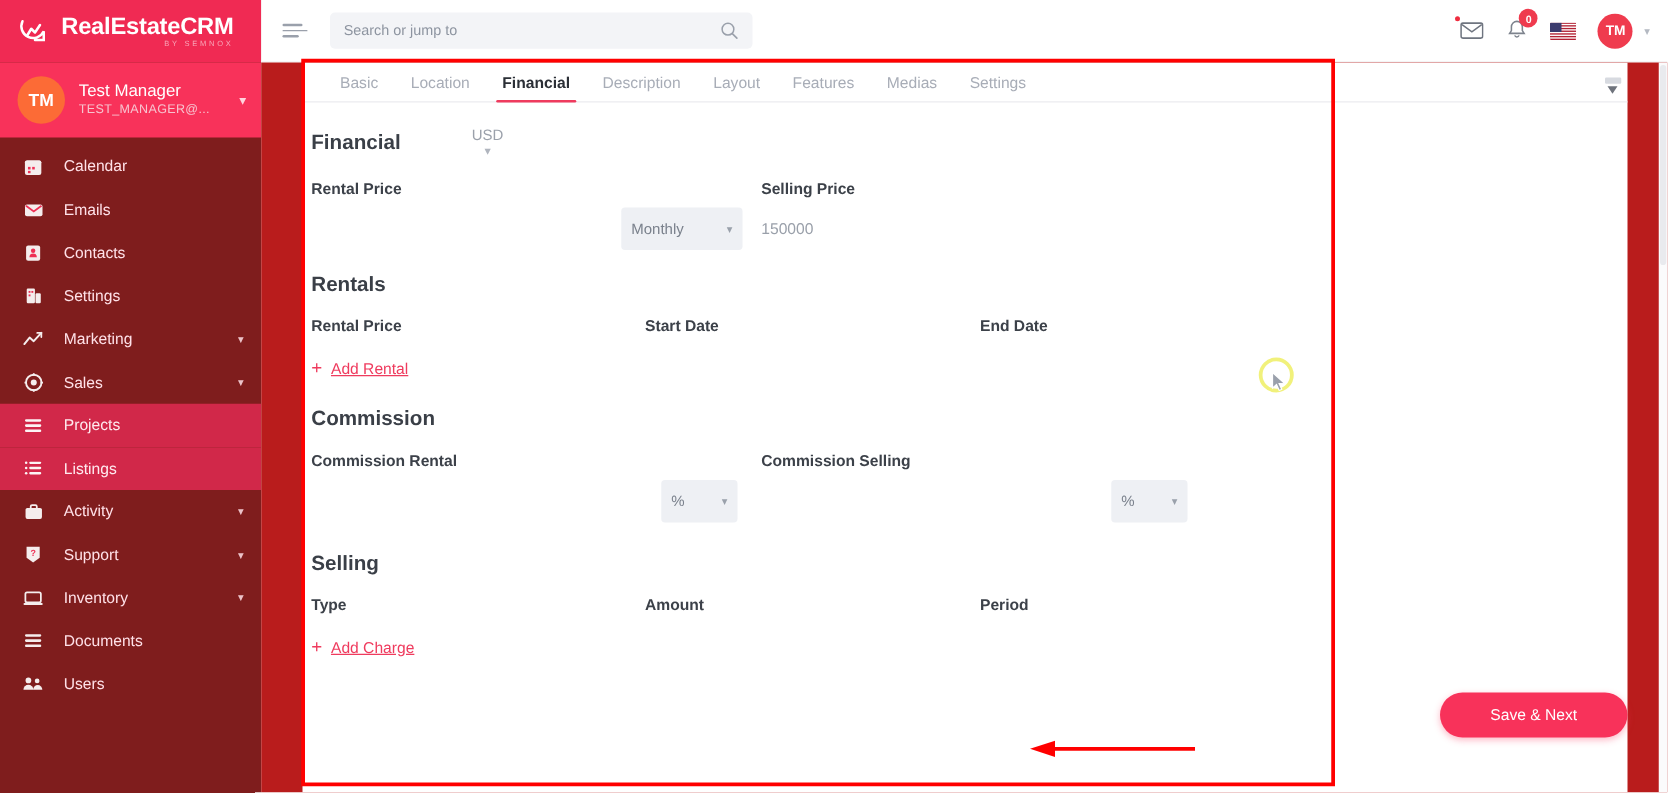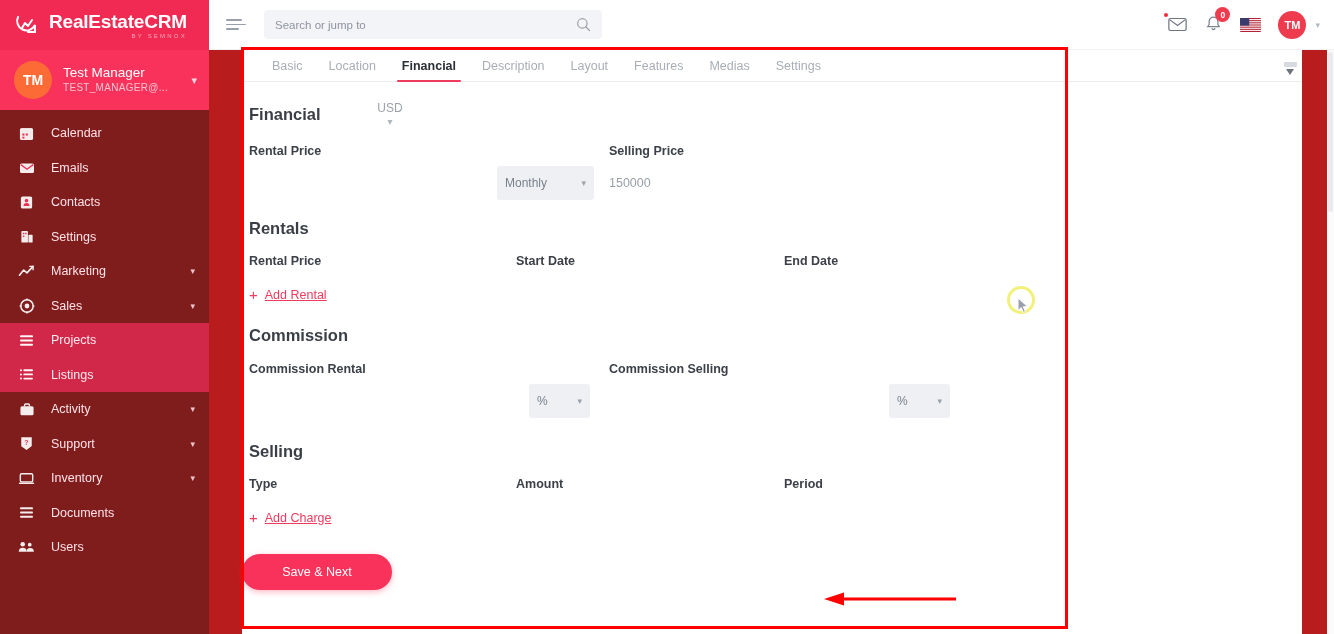--- a/index.html
+++ b/index.html
@@ -561,21 +561,21 @@
           <div style="width:267px;" class="col-head">Type</div>
           <div style="width:268px;" class="col-head">Amount</div>
           <div style="width:268px;" class="col-head">Period</div>
         </div>
         <div class="addlink" style="margin-top:19px;">
           <span class="plus">+</span>
           <span class="txt">Add Charge</span>
         </div>
       </div>
 
-      <div style="display:flex; justify-content:flex-start; margin-top:27px;">
+      <div style="display:flex; justify-content:flex-end; margin-top:27px;">
         <button class="save-btn">Save &amp; Next</button>
       </div>
 
       <div class="mini-scroll">
         <div class="bar"></div>
         <div class="tri"></div>
       </div>
 
     </div>
   </main>

